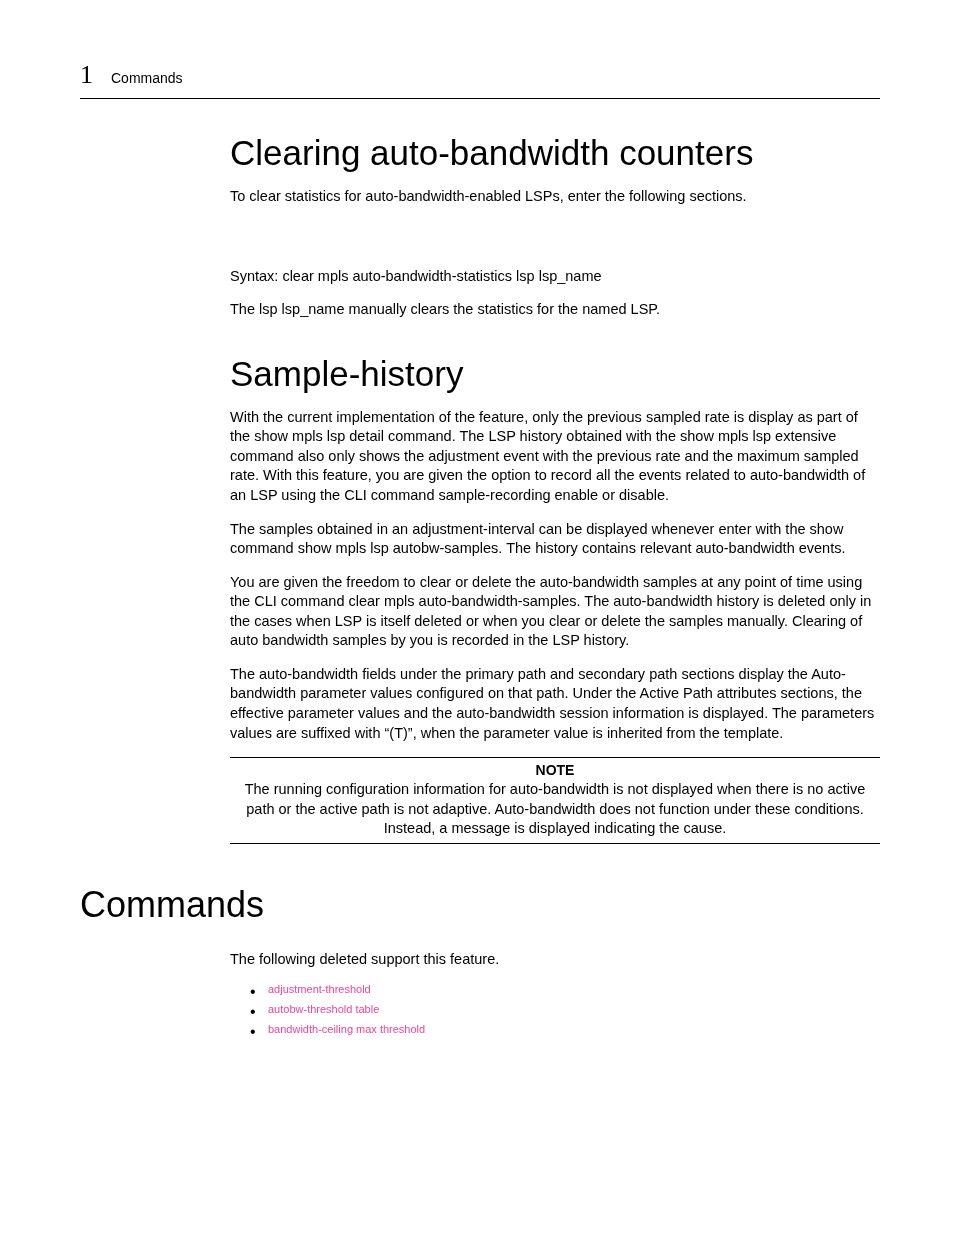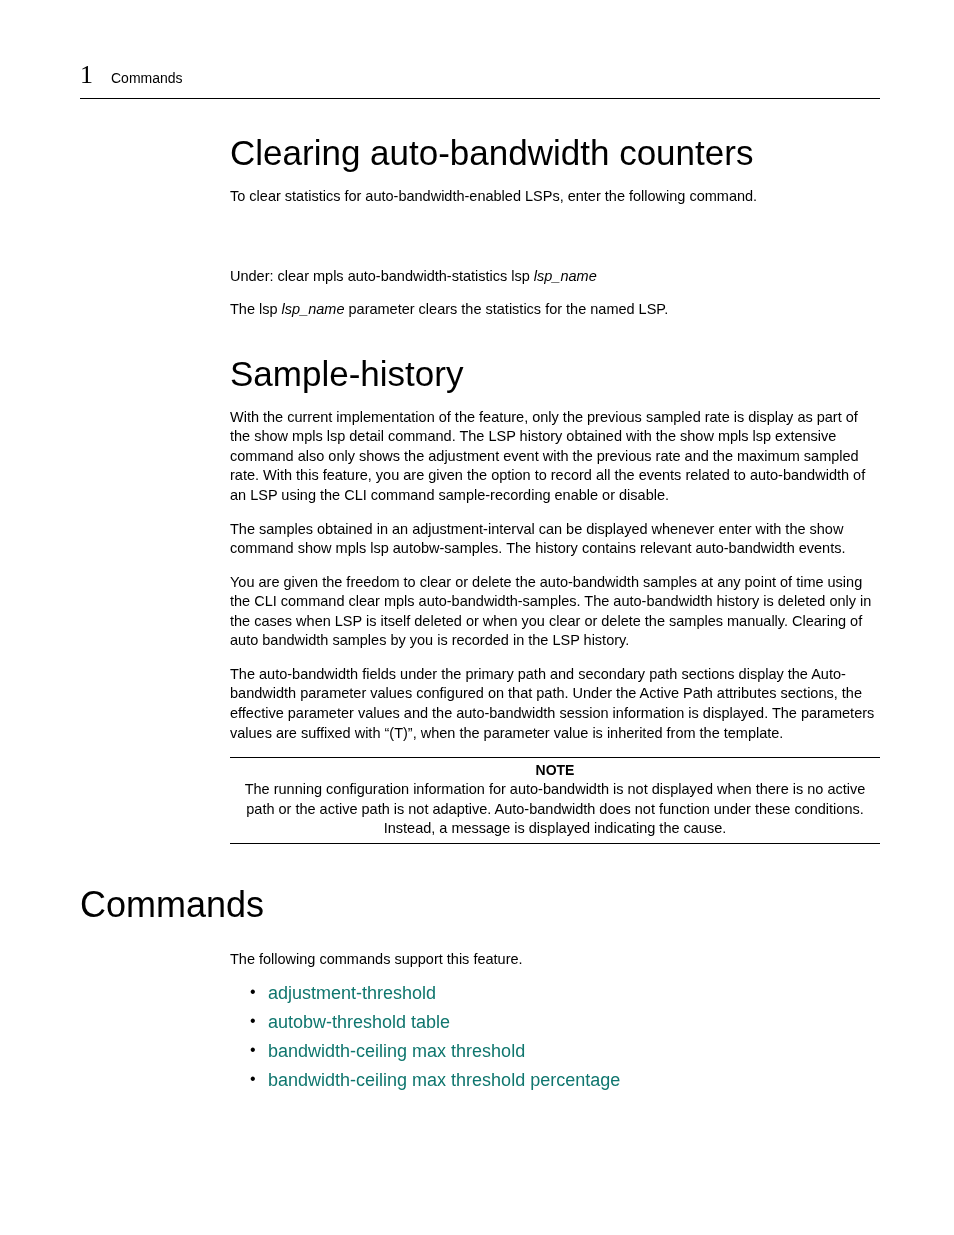--- a/index.html
+++ b/index.html
@@ -84,58 +84,58 @@
     line-height:1.35;
     margin:2px 0 4px 0;
     text-align:center;
   }
   ul.bullets{
     list-style:none;
     padding:0;
     margin:10px 0 0 20px;
   }
   ul.bullets li{
-    font-size:18px;
-    color:#0f766e;
+    font-size:11px;
+    color:#ec4899;
     margin-bottom:8px;
     position:relative;
     padding-left:18px;
   }
   ul.bullets li::before{
     content:"•";
     color:#000;
     position:absolute;
     left:0;
     font-size:16px;
   }
-  .italic{font-style:italic;}
+  .italic{}
   .syntax-block{margin-top:60px;}
 </style>
 </head>
 <body>
 
 <div class="page">
 
   <div class="header-row">
     <span class="chapter-num">1</span>
     <span class="header-text">Commands</span>
   </div>
   <div class="hr"></div>
 
   <div class="content">
 
     <h2 class="sub">Clearing auto-bandwidth counters</h2>
-    <p>To clear statistics for auto-bandwidth-enabled LSPs, enter the following command.</p>
+    <p>To clear statistics for auto-bandwidth-enabled LSPs, enter the following sections.</p>
 
     <div class="syntax-block">
       <p>
-        <span>Under:  clear mpls auto-bandwidth-statistics lsp </span><span class="italic">lsp_name</span>
+        <span>Syntax:  clear mpls auto-bandwidth-statistics lsp </span><span class="italic">lsp_name</span>
       </p>
       <p>
-        <span>The lsp </span><span class="italic">lsp_name</span><span> parameter clears the statistics for the named LSP.</span>
+        <span>The lsp </span><span class="italic">lsp_name</span><span> manually clears the statistics for the named LSP.</span>
       </p>
     </div>
 
     <h2 class="sub">Sample-history</h2>
     <p>With the current implementation of the feature, only the previous sampled rate is display as part of the show mpls lsp detail command. The LSP history obtained with the show mpls lsp extensive command also only shows the adjustment event with the previous rate and the maximum sampled rate. With this feature, you are given the option to record all the events related to auto-bandwidth of an LSP using the CLI command sample-recording enable or disable.</p>
     <p>The samples obtained in an adjustment-interval can be displayed whenever enter with the show command show mpls lsp autobw-samples. The history contains relevant auto-bandwidth events.</p>
     <p>You are given the freedom to clear or delete the auto-bandwidth samples at any point of time using the CLI command clear mpls auto-bandwidth-samples. The auto-bandwidth history is deleted only in the cases when LSP is itself deleted or when you clear or delete the samples manually. Clearing of auto bandwidth samples by you is recorded in the LSP history.</p>
 
     <p>The auto-bandwidth fields under the primary path and secondary path sections display the Auto-bandwidth parameter values configured on that path. Under the Active Path attributes sections, the effective parameter values and the auto-bandwidth session information is displayed. The parameters values are suffixed with “(T)”, when the parameter value is inherited from the template.</p>
 
@@ -146,22 +146,21 @@
       <div class="note-rule"></div>
     </div>
 
   </div>
 
   <div class="full-left">
     <h1 class="main">Commands</h1>
   </div>
 
   <div class="content">
-    <p>The following commands support this feature.</p>
+    <p>The following deleted support this feature.</p>
     <ul class="bullets">
       <li>adjustment-threshold</li>
       <li>autobw-threshold table</li>
       <li>bandwidth-ceiling max threshold</li>
-      <li>bandwidth-ceiling max threshold percentage</li>
     </ul>
   </div>
 
 </div>
 
 </body></html>

